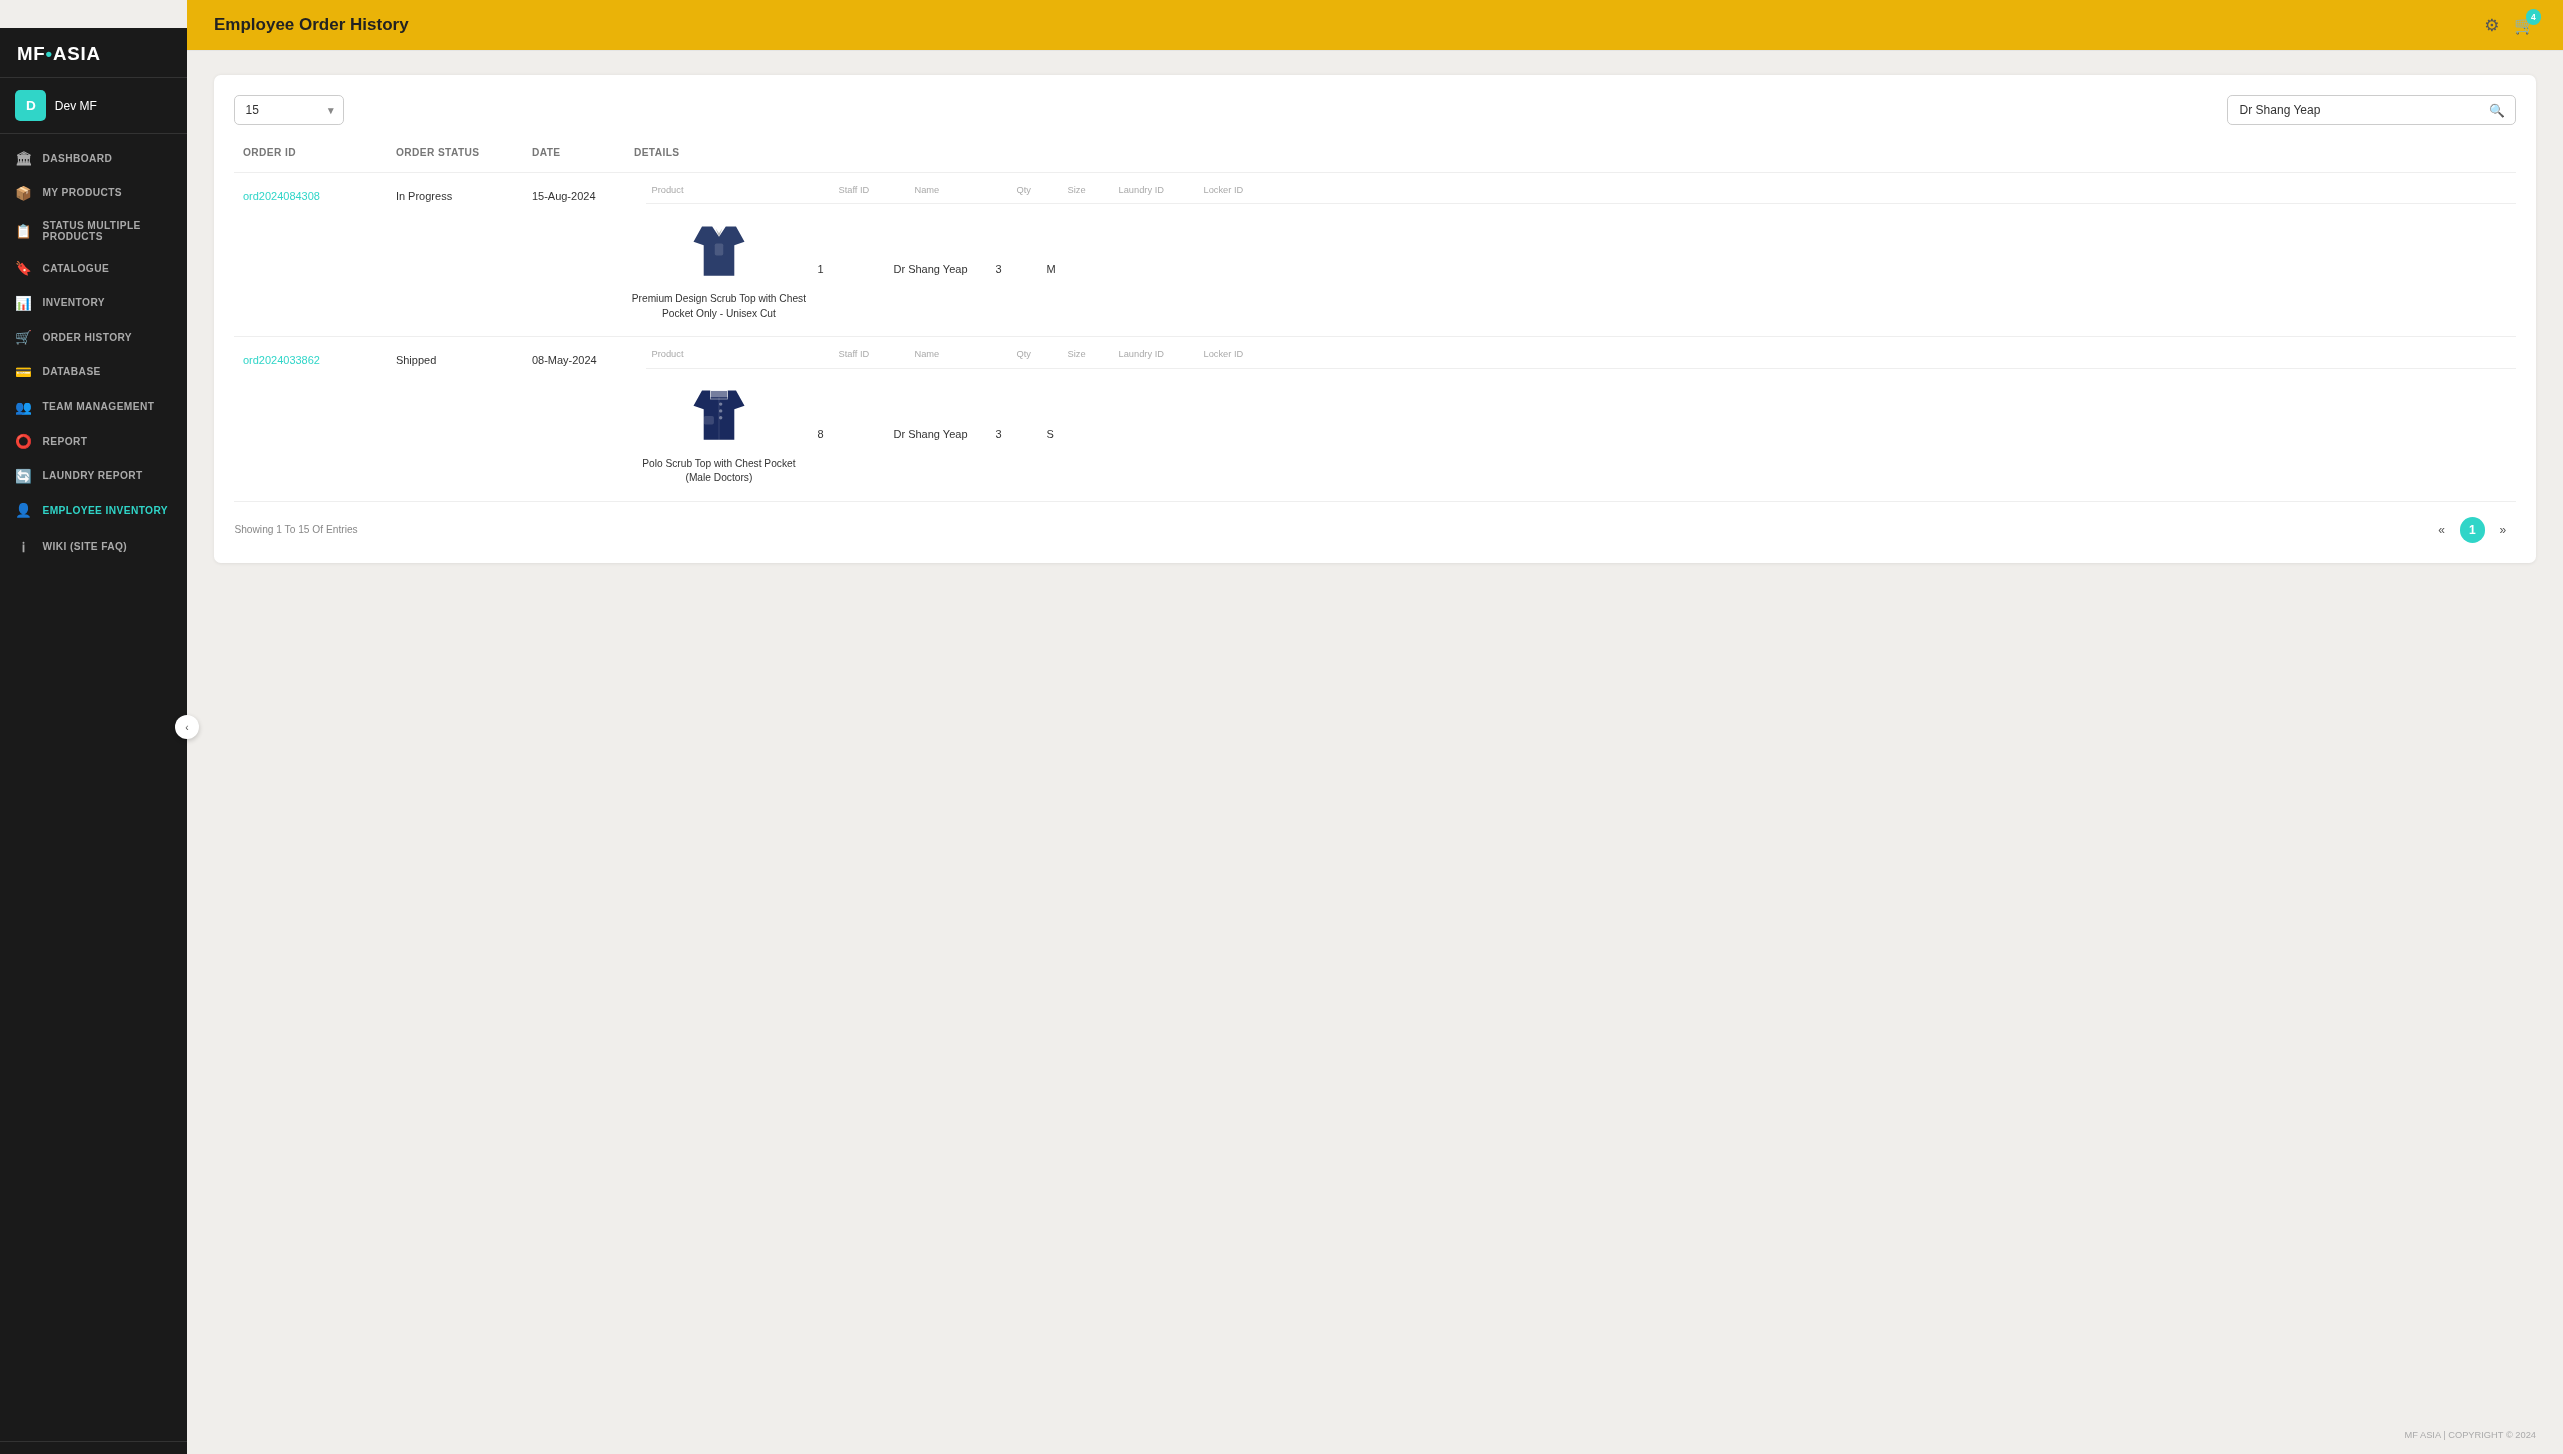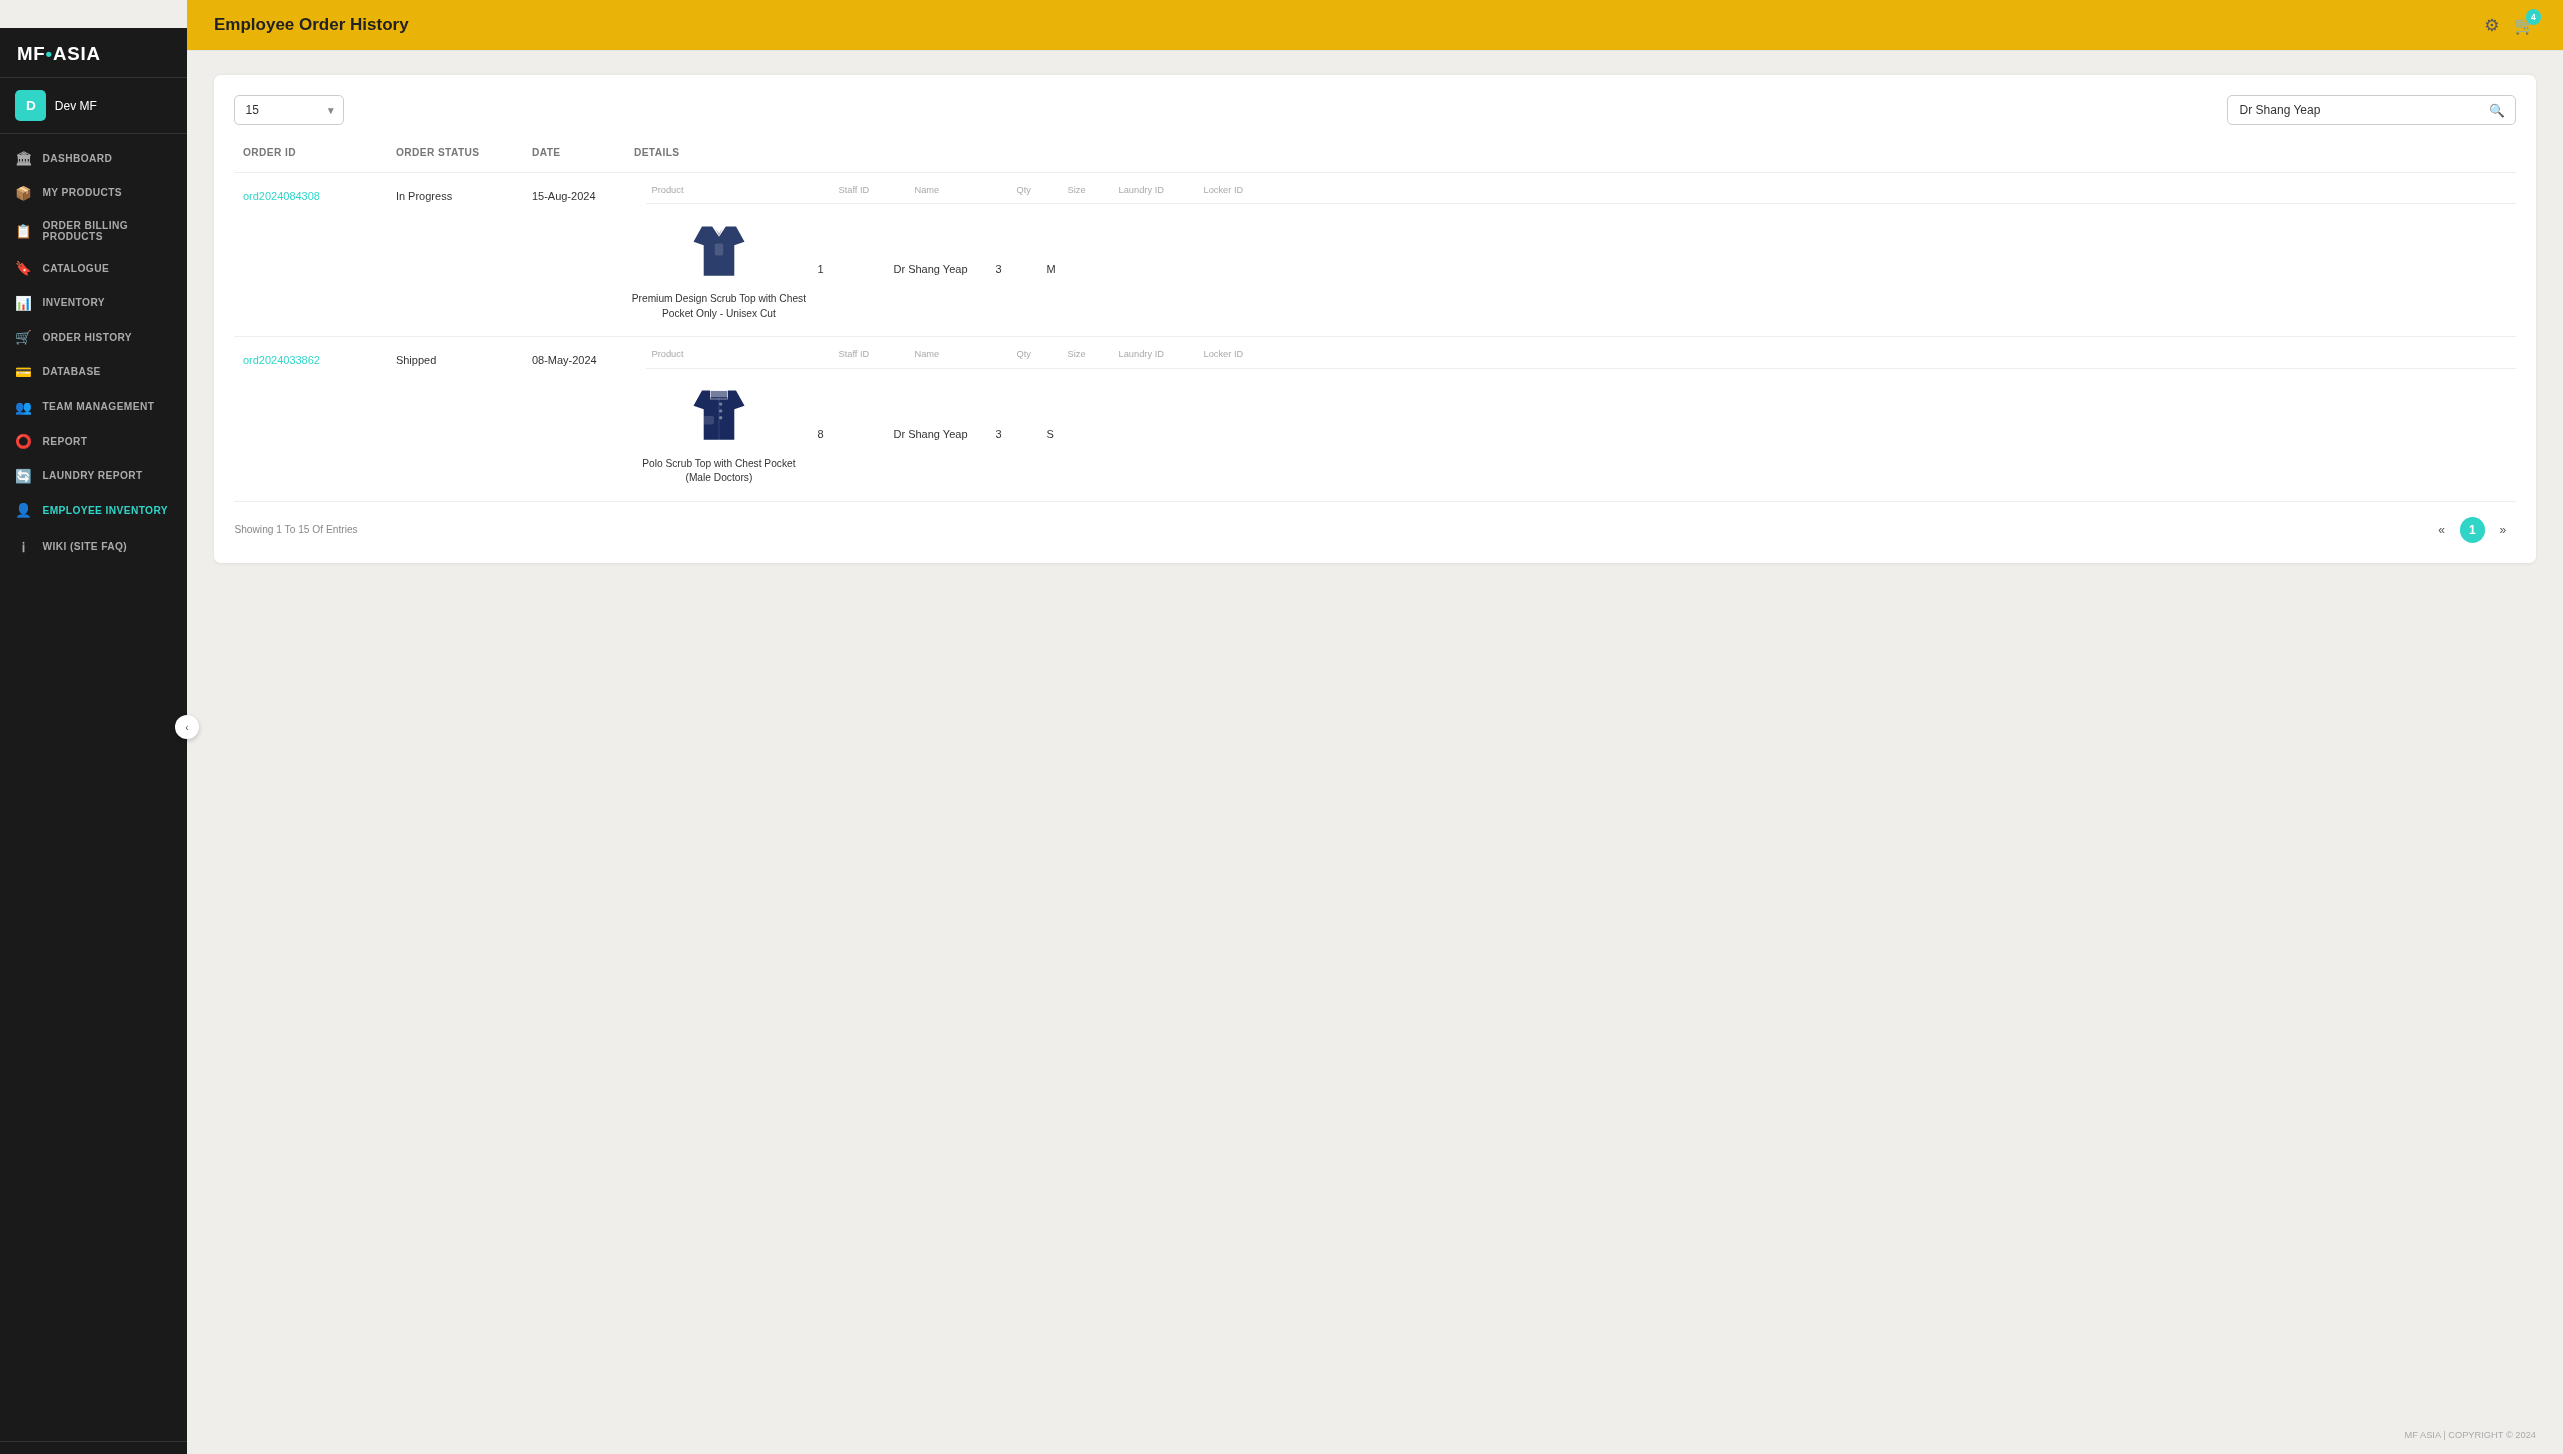--- a/index.html
+++ b/index.html
@@ -255,21 +255,21 @@
     <div class="nav-item">
           <span class="nav-icon">🏛</span>
           <span>DASHBOARD</span>
         </div>
         <div class="nav-item">
           <span class="nav-icon">📦</span>
           <span>MY PRODUCTS</span>
         </div>
         <div class="nav-item">
           <span class="nav-icon">📋</span>
-          <span>ORDER BILLING PRODUCTS</span>
+          <span>STATUS MULTIPLE PRODUCTS</span>
         </div>
         <div class="nav-item">
           <span class="nav-icon">🔖</span>
           <span>CATALOGUE</span>
         </div>
         <div class="nav-item">
           <span class="nav-icon">📊</span>
           <span>INVENTORY</span>
         </div>
         <div class="nav-item">

